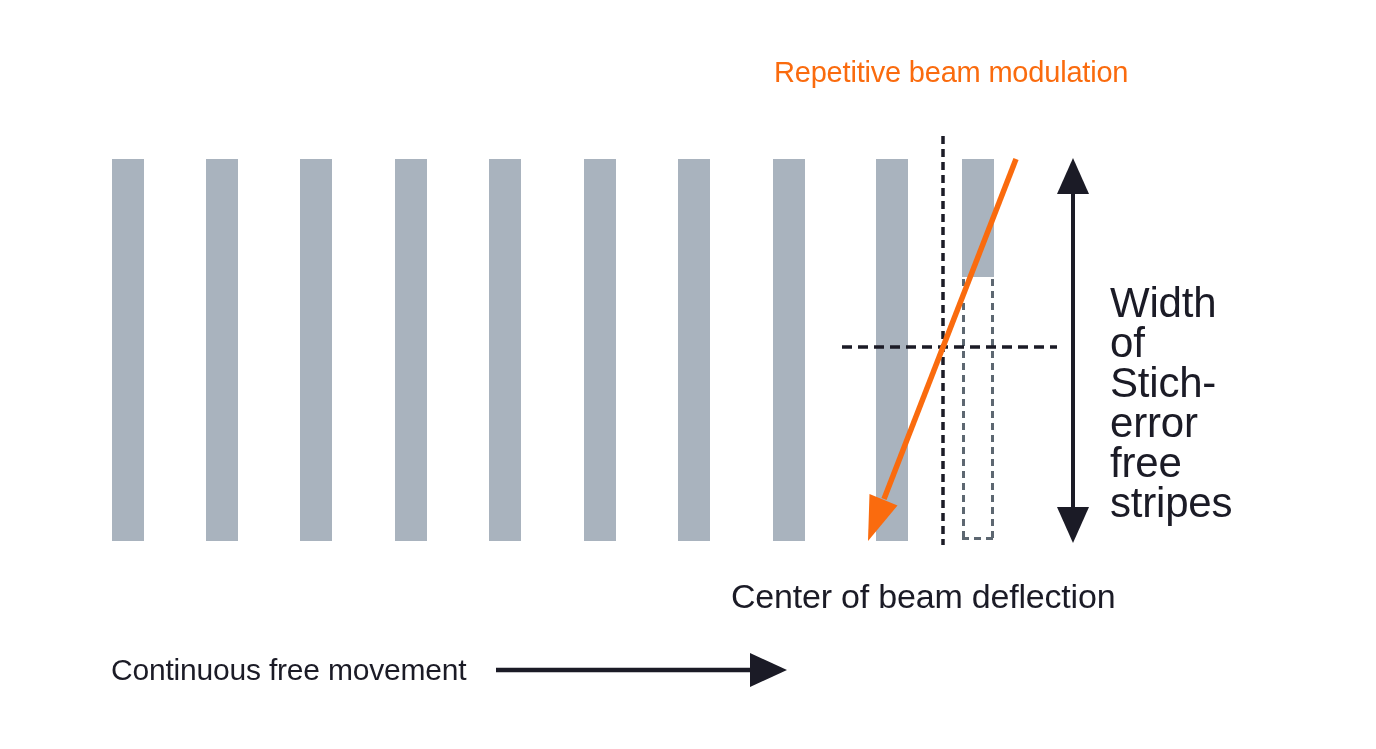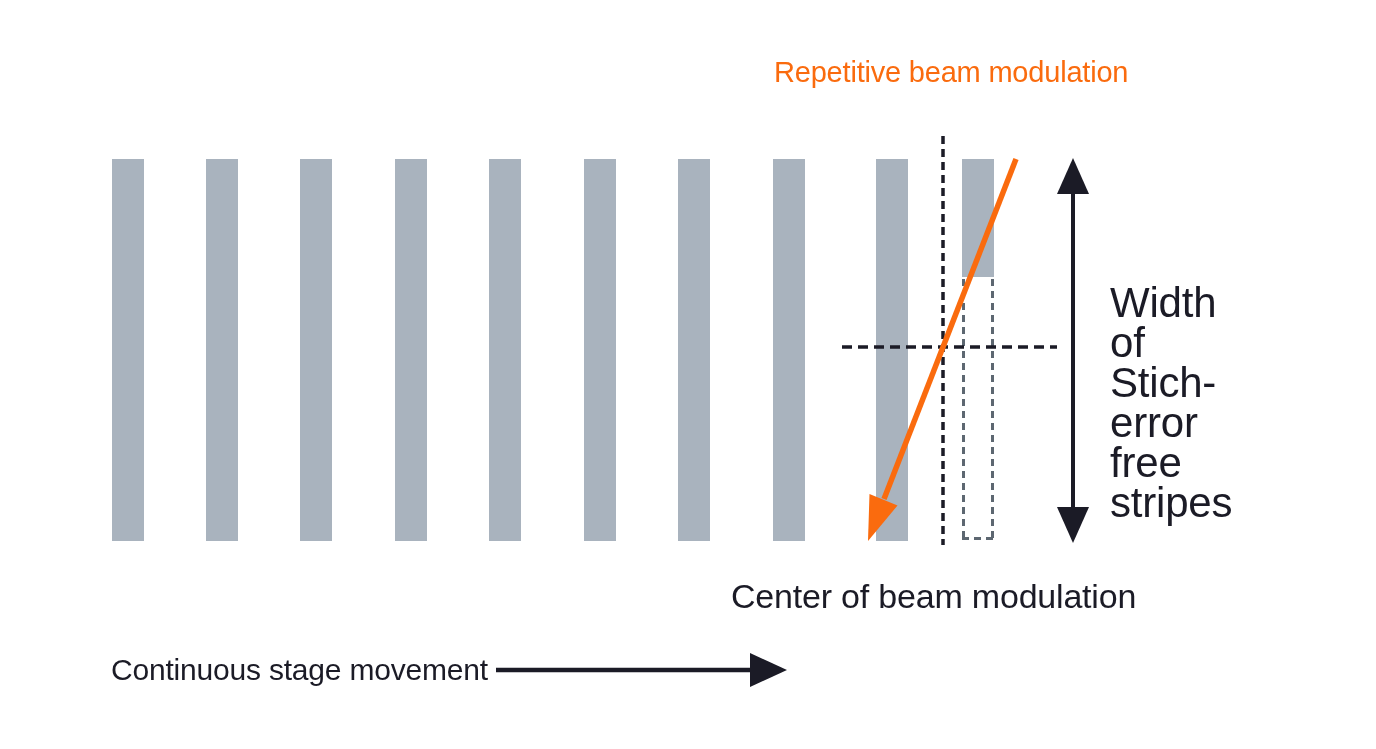--- a/index.html
+++ b/index.html
@@ -104,17 +104,17 @@
       <polygon points="787,670 750,653 750,687" fill="#1b1b26"></polygon>
     </g>
   </svg>
 
   <div class="lbl lbl-orange">Repetitive beam modulation</div>
 
   <div class="lbl lbl-width">Width of
 Stich-error
 free stripes</div>
 
-  <div class="lbl lbl-center">Center of beam modulation</div>
+  <div class="lbl lbl-center">Center of beam deflection</div>
 
-  <div class="lbl lbl-stage">Continuous stage movement</div>
+  <div class="lbl lbl-stage">Continuous free movement</div>
 
 </div>
 
 </body></html>

